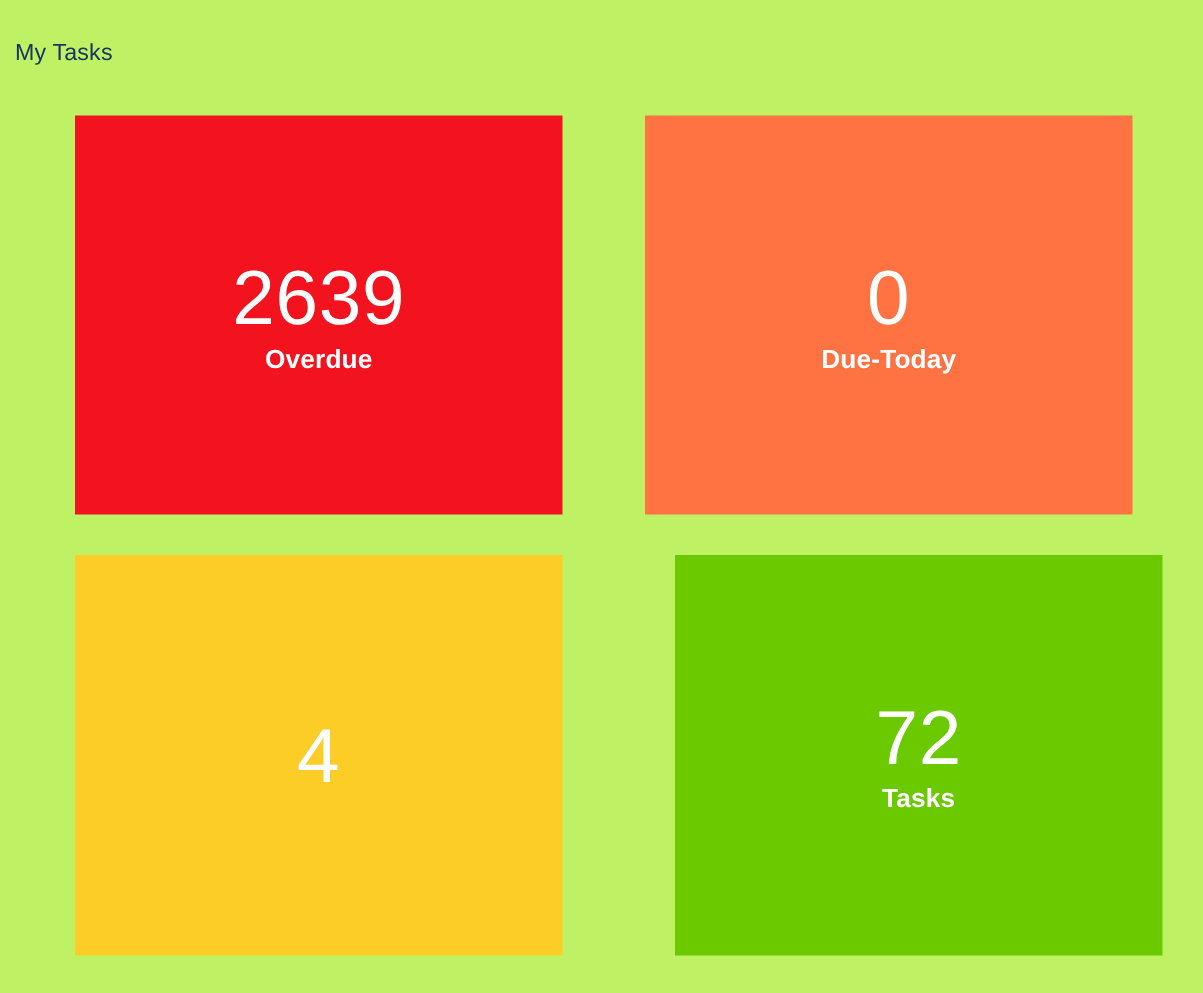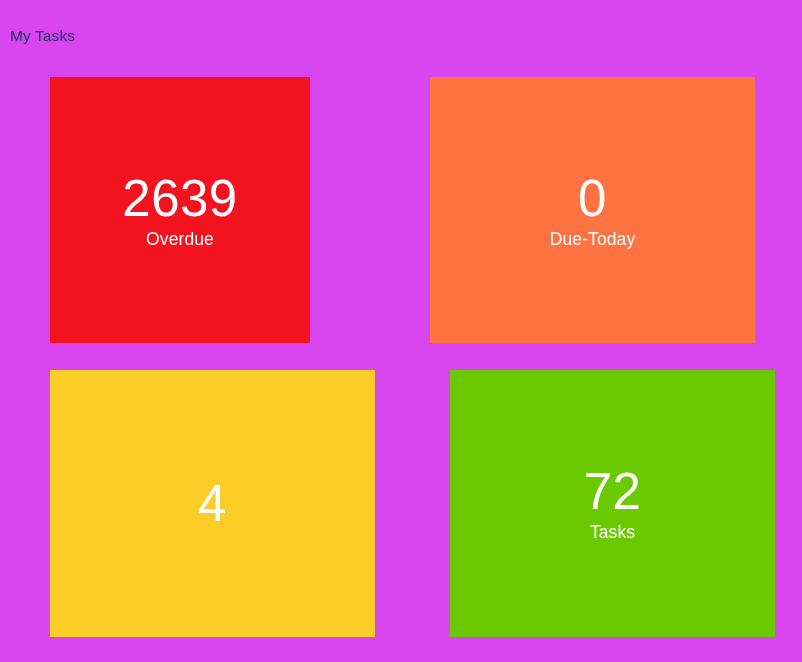--- a/index.html
+++ b/index.html
@@ -15,21 +15,21 @@
     overflow: hidden;
     position: relative;
   }
 
   .widget {
     position: absolute;
     left: 0;
     top: 0;
     width: 802px;
     height: 662px;
-    background: #d946ef;
+    background: #bef264;
   }
 
   .widget-title {
     position: absolute;
     left: 10px;
     top: 26px;
     font-size: 15.5px;
     line-height: 20px;
     font-weight: 400;
     color: #1b3464;
@@ -51,40 +51,40 @@
     flex-direction: column;
     align-items: center;
     justify-content: center;
     box-sizing: border-box;
     overflow: hidden;
     cursor: pointer;
     user-select: none;
   }
 
   
-  .tile.pos-0 { left: 0px;   top: 0px;   width: 260px; height: 266px; }
+  .tile.pos-0 { left: 0px;   top: 0px;   width: 325px; height: 266px; }
   .tile.pos-1 { left: 380px; top: 0px;   width: 325px; height: 266px; }
   .tile.pos-2 { left: 0px;   top: 293px; width: 325px; height: 267px; }
   .tile.pos-3 { left: 400px; top: 293px; width: 325px; height: 267px; }
 
   .tile-value {
     color: #ffffff;
     font-size: 51px;
     line-height: 56px;
     font-weight: 300;
     letter-spacing: 0.5px;
     text-align: center;
     white-space: nowrap;
   }
 
   .tile-label {
     color: #ffffff;
     font-size: 17.5px;
     line-height: 22px;
-    font-weight: 400;
+    font-weight: 700;
     letter-spacing: 0.1px;
     text-align: center;
     white-space: nowrap;
     margin-top: 1px;
   }
 </style>
 </head>
 <body style="background: rgb(255, 255, 255);">
 
 <div class="widget">

